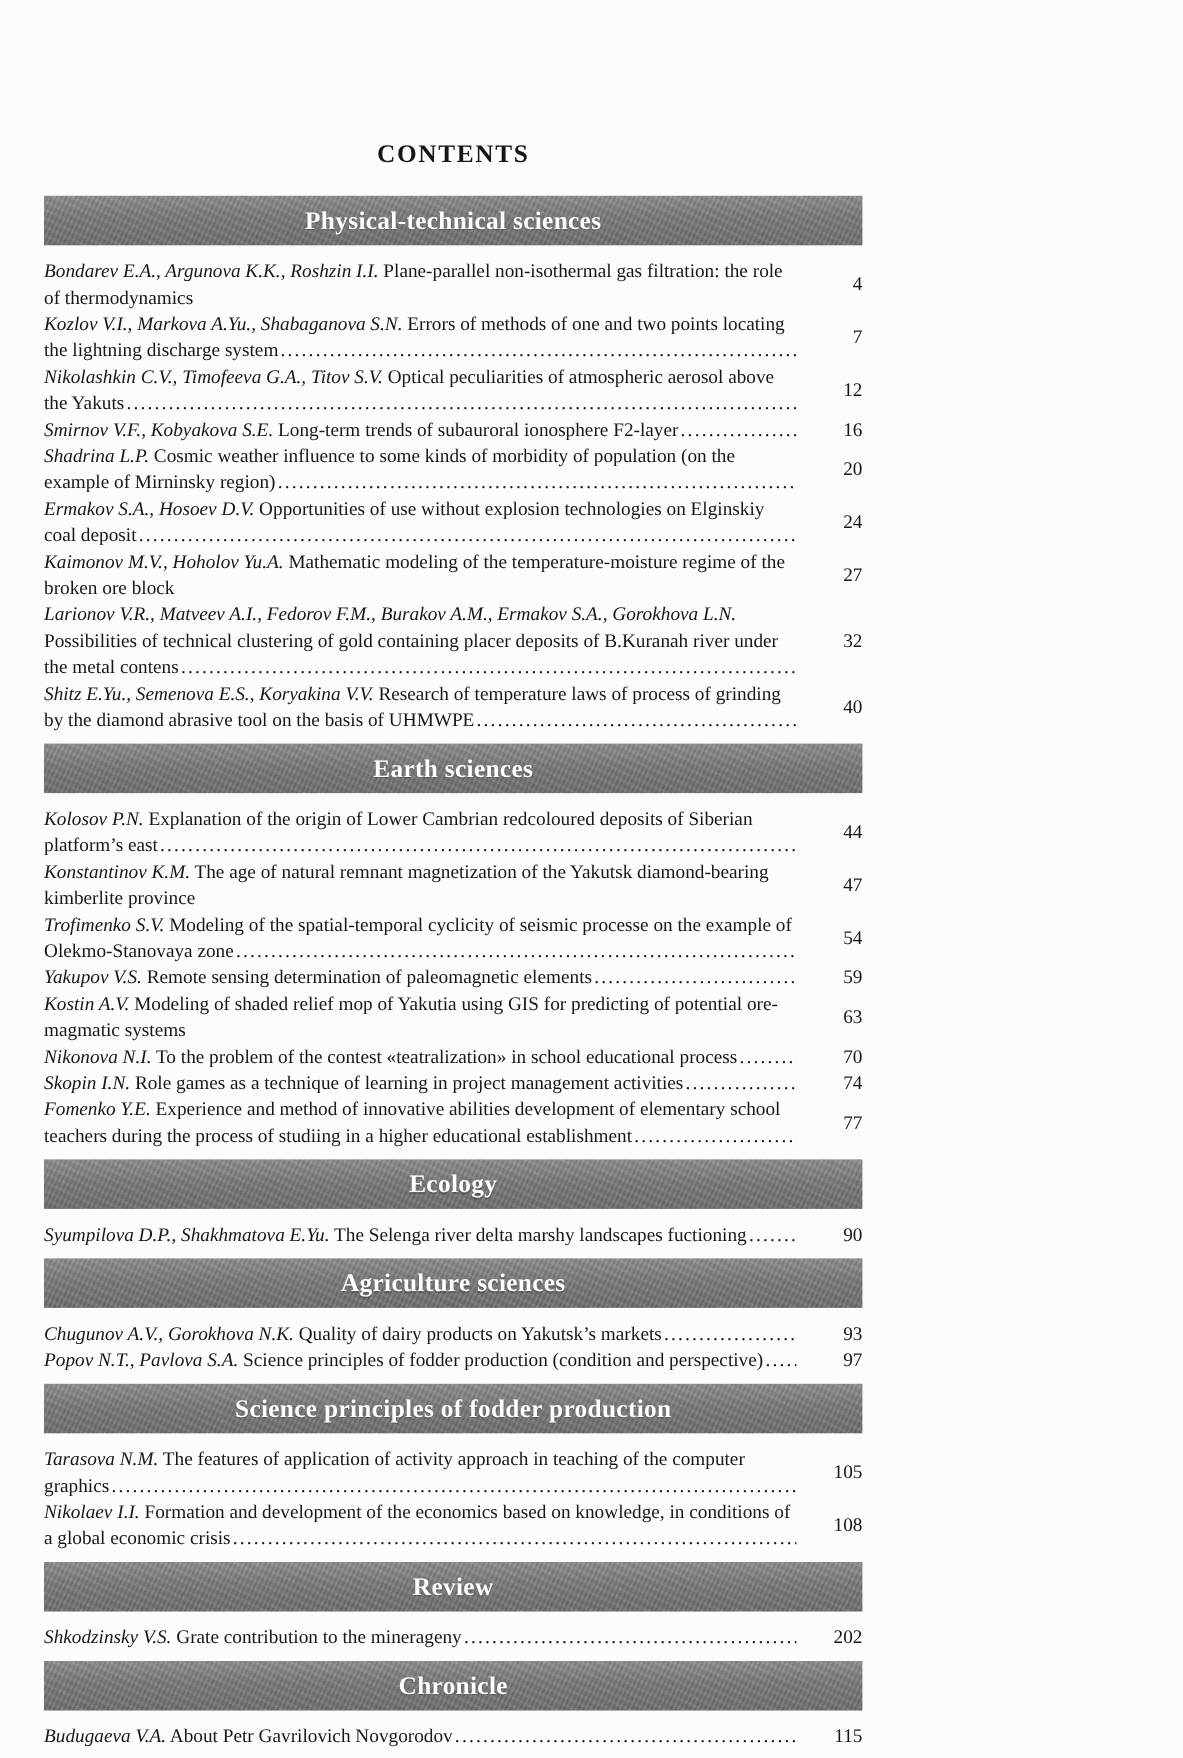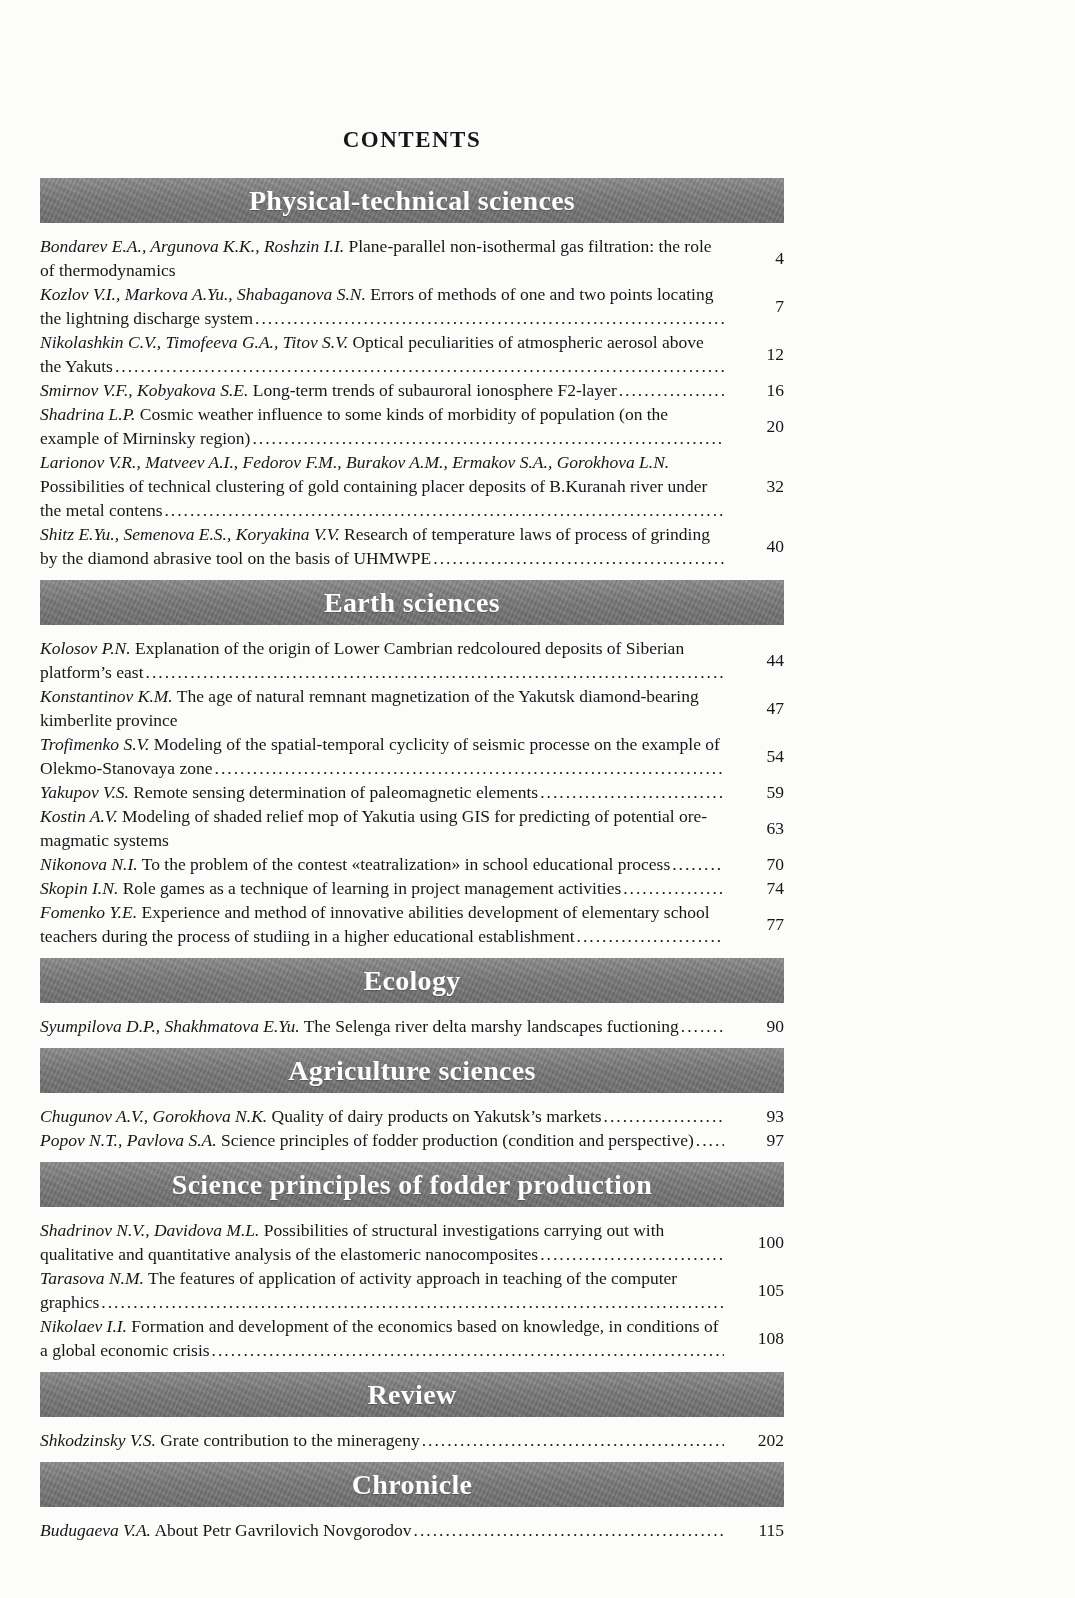--- a/index.html
+++ b/index.html
@@ -39,21 +39,21 @@
     content: "";
     position: absolute;
     left: 0; top: 0; right: 0; bottom: 0;
     background:
       repeating-linear-gradient(115deg, rgba(255,255,255,0.055) 0 2px, rgba(0,0,0,0.055) 2px 4px),
       repeating-linear-gradient(25deg, rgba(255,255,255,0.04) 0 3px, rgba(0,0,0,0.04) 3px 7px);
   }
   .band-label {
     position: relative;
     color: #ffffff;
-    font-size: 28px;
+    font-size: 23px;
     font-weight: 700;
     letter-spacing: 0.3px;
     text-shadow: 0 1px 1px rgba(0,0,0,0.25);
   }
   .entry {
     display: flex;
     align-items: center;
   }
   .entry-text {
     flex: 1 1 auto;
@@ -111,21 +111,29 @@
   <div class="entry">
     <div class="entry-text"><span class="authors">Smirnov V.F., Kobyakova S.E.</span><span class="title-text"> Long-term trends of subauroral ionosphere F2-layer</span><span class="leader" aria-hidden="true"></span></div>
     <div class="pageno">16</div>
   </div>
 
   <div class="entry">
     <div class="entry-text"><span class="authors">Shadrina L.P.</span><span class="title-text"> Cosmic weather influence to some kinds of morbidity of population (on the example of Mirninsky region)</span><span class="leader" aria-hidden="true"></span></div>
     <div class="pageno">20</div>
   </div>
 
-
+  <div class="entry">
+    <div class="entry-text"><span class="authors">Ermakov S.A., Hosoev D.V.</span><span class="title-text"> Opportunities of use without explosion technologies on Elginskiy coal deposit</span><span class="leader" aria-hidden="true"></span></div>
+    <div class="pageno">24</div>
+  </div>
+
+  <div class="entry no-leader">
+    <div class="entry-text"><span class="authors">Kaimonov M.V., Hoholov Yu.A.</span><span class="title-text"> Mathematic modeling of the temperature-moisture regime of the broken ore block</span></div>
+    <div class="pageno">27</div>
+  </div>
 
   <div class="entry">
     <div class="entry-text"><span class="authors">Larionov V.R., Matveev A.I., Fedorov F.M., Burakov A.M., Ermakov S.A., Gorokhova L.N.</span><span class="title-text"> Possibilities of technical clustering of gold containing placer deposits of B.Kuranah river under the metal contens</span><span class="leader" aria-hidden="true"></span></div>
     <div class="pageno">32</div>
   </div>
 
   <div class="entry">
     <div class="entry-text"><span class="authors">Shitz E.Yu., Semenova E.S., Koryakina V.V.</span><span class="title-text"> Research of temperature laws of process of grinding by the diamond abrasive tool on the basis of UHMWPE</span><span class="leader" aria-hidden="true"></span></div>
     <div class="pageno">40</div>
   </div>
@@ -212,24 +220,20 @@
     <div class="pageno">97</div>
   </div>
 </div>
   </section>
 
   <section class="toc-section">
     <div class="band">
       <span class="band-label">Science principles of fodder production</span>
     </div>
     <div class="entries">
-  <div class="entry">
-    <div class="entry-text"><span class="authors">Shadrinov N.V., Davidova M.L.</span><span class="title-text"> Possibilities of structural investigations carrying out with qualitative and quantitative analysis of the elastomeric nanocomposites</span><span class="leader" aria-hidden="true"></span></div>
-    <div class="pageno">100</div>
-  </div>
 
   <div class="entry">
     <div class="entry-text"><span class="authors">Tarasova N.M.</span><span class="title-text"> The features of application of activity approach in teaching of the computer graphics</span><span class="leader" aria-hidden="true"></span></div>
     <div class="pageno">105</div>
   </div>
 
   <div class="entry">
     <div class="entry-text"><span class="authors">Nikolaev I.I.</span><span class="title-text"> Formation and development of the economics based on knowledge, in conditions of a global economic crisis</span><span class="leader" aria-hidden="true"></span></div>
     <div class="pageno">108</div>
   </div>

